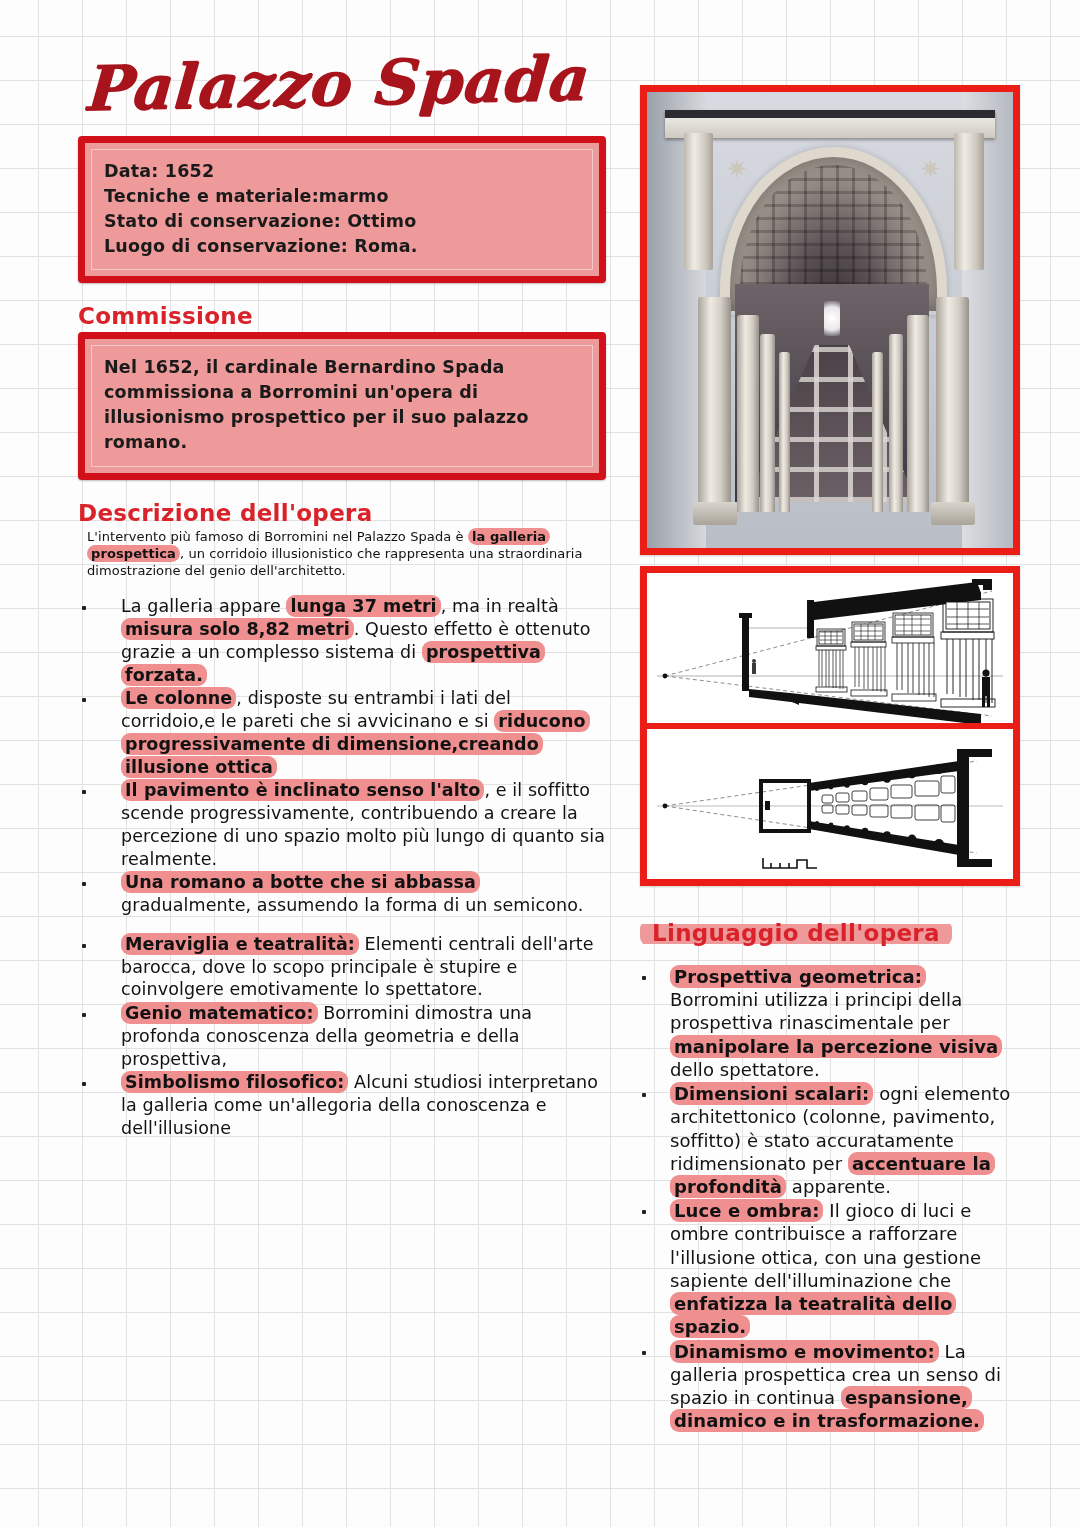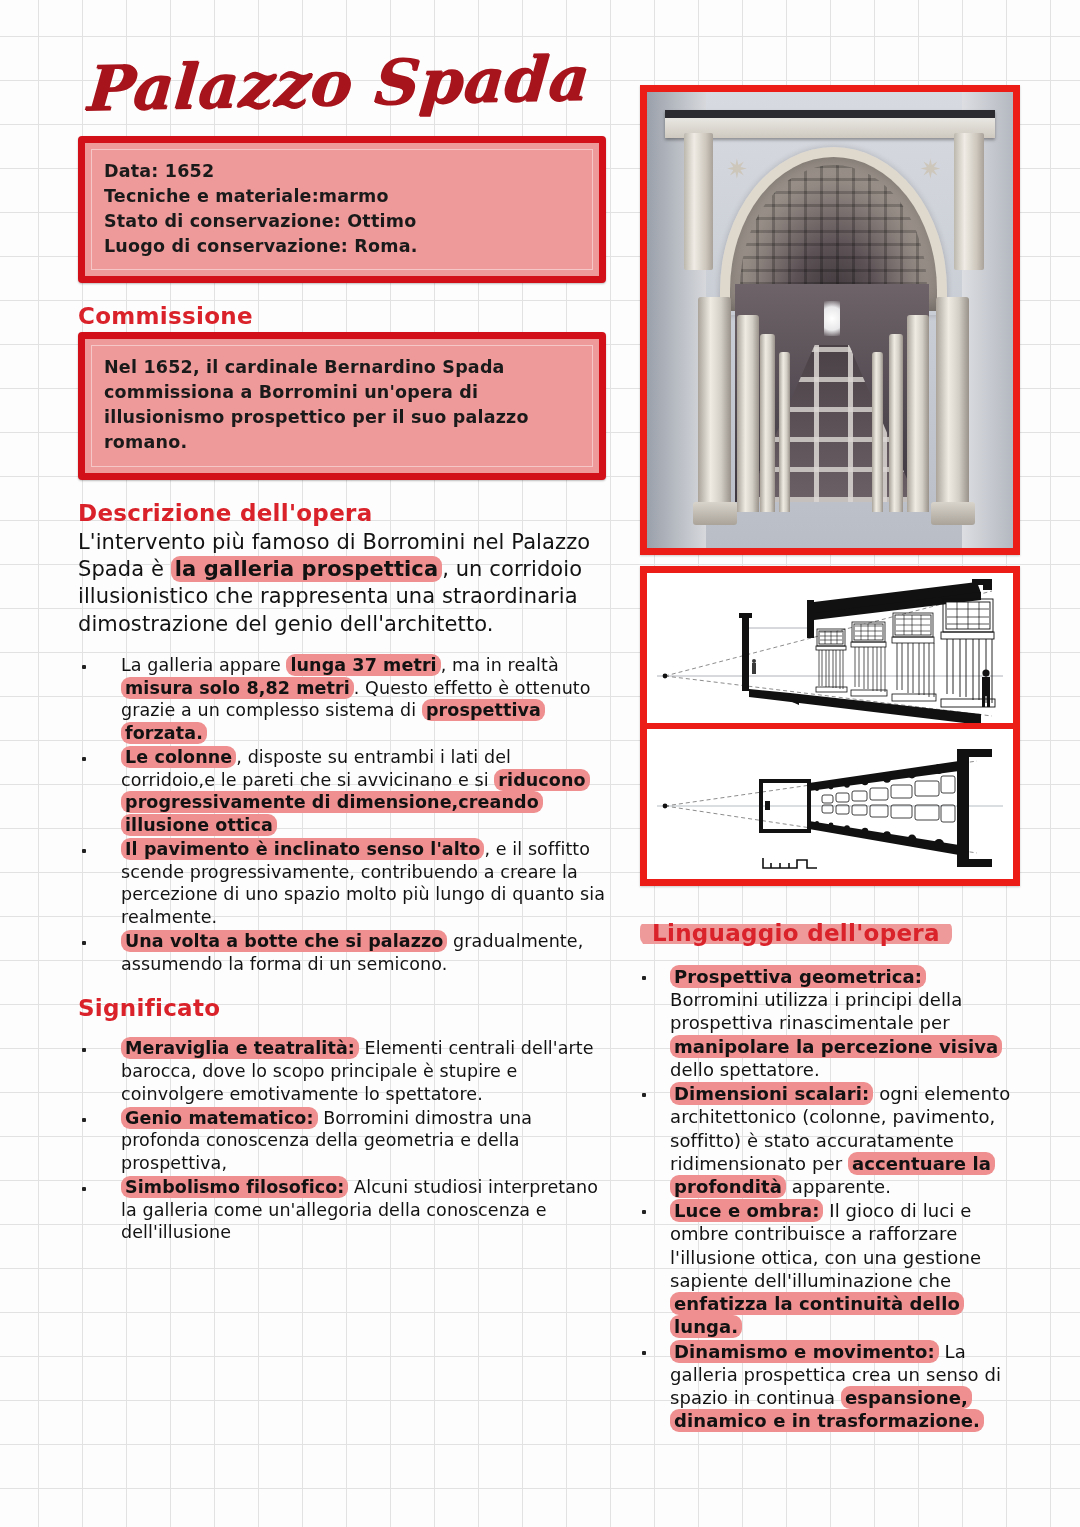--- a/index.html
+++ b/index.html
@@ -68,24 +68,24 @@
   }
   h2.sect.hl{
     display:inline-block;
     background:linear-gradient(transparent 14%, #ef9a9a 14%, #ef9a9a 92%, transparent 92%);
     border-radius:9px;
     padding:0 12px;
   }
 
   
   p.body{
-    font-size:21px;
+    font-size:13px;
     line-height:1.30;
     color:#121212;
-    margin:0 0 6px 0;
+    margin:0 0 6px 9px;
     font-weight:500;
     letter-spacing:.1px;
   }
   ul.bul{margin:16px 0 6px 0;padding:0;list-style:none;}
   ul.bul>li{
     position:relative;
     padding-left:43px;
     font-size:17.5px;
     line-height:1.30;
     color:#121212;
@@ -201,24 +201,23 @@
       </div>
     </div>
 
     <h2 class="sect">Descrizione dell'opera</h2>
     <p class="body"><span>L'intervento più famoso di Borromini nel Palazzo Spada è </span><mark class="b">la galleria prospettica</mark><span>, un corridoio illusionistico che rappresenta una straordinaria dimostrazione del genio dell'architetto.</span></p>
 
     <ul class="bul">
       <li><span>La galleria appare </span><mark class="b">lunga 37 metri</mark><span>, ma in realtà </span><mark class="b">misura solo 8,82 metri</mark><span>. Questo effetto è ottenuto grazie a un complesso sistema di </span><mark class="b">prospettiva forzata.</mark></li>
       <li><mark class="b">Le colonne</mark><span>, disposte su entrambi i lati del corridoio,e le pareti che si avvicinano e si </span><mark class="b">riducono progressivamente di dimensione,creando illusione ottica</mark></li>
       <li><mark class="b">Il pavimento è inclinato senso l'alto</mark><span>, e il soffitto scende progressivamente, contribuendo a creare la percezione di uno spazio molto più lungo di quanto sia realmente.</span></li>
-      <li><mark class="b">Una volta a botte che si palazzo</mark><span> gradualmente, assumendo la forma di un semicono.</span></li>
+      <li><mark class="b">Una romano a botte che si abbassa</mark><span> gradualmente, assumendo la forma di un semicono.</span></li>
     </ul>
 
-    <h2 class="sect">Significato</h2>
     <ul class="bul">
       <li><mark class="b">Meraviglia e teatralità:</mark><span> Elementi centrali dell'arte barocca, dove lo scopo principale è stupire e coinvolgere emotivamente lo spettatore.</span></li>
       <li><mark class="b">Genio matematico:</mark><span> Borromini dimostra una profonda conoscenza della geometria e della prospettiva,</span></li>
       <li><mark class="b">Simbolismo filosofico:</mark><span> Alcuni studiosi interpretano la galleria come un'allegoria della conoscenza e dell'illusione</span></li>
     </ul>
 
   </div>
 
   <div class="col-right">
 
@@ -453,18 +452,18 @@
           </g>
         </svg>
       </div>
     </div>
 
     
     <h2 class="sect hl">Linguaggio dell'opera</h2>
     <ul class="bul">
       <li><mark class="b">Prospettiva geometrica:</mark><span> Borromini utilizza i principi della prospettiva rinascimentale per </span><mark class="b">manipolare la percezione visiva</mark><span> dello spettatore.</span></li>
       <li><mark class="b">Dimensioni scalari:</mark><span> ogni elemento architettonico (colonne, pavimento, soffitto) è stato accuratamente ridimensionato per </span><mark class="b">accentuare la profondità</mark><span> apparente.</span></li>
-      <li><mark class="b">Luce e ombra:</mark><span> Il gioco di luci e ombre contribuisce a rafforzare l'illusione ottica, con una gestione sapiente dell'illuminazione che </span><mark class="b">enfatizza la continuità dello lunga.</mark></li>
+      <li><mark class="b">Luce e ombra:</mark><span> Il gioco di luci e ombre contribuisce a rafforzare l'illusione ottica, con una gestione sapiente dell'illuminazione che </span><mark class="b">enfatizza la teatralità dello spazio.</mark></li>
       <li><mark class="b">Dinamismo e movimento:</mark><span> La galleria prospettica crea un senso di spazio in continua </span><mark class="b">espansione, dinamico e in trasformazione.</mark></li>
     </ul>
 
   </div>
 </div>
 
 </body></html>

